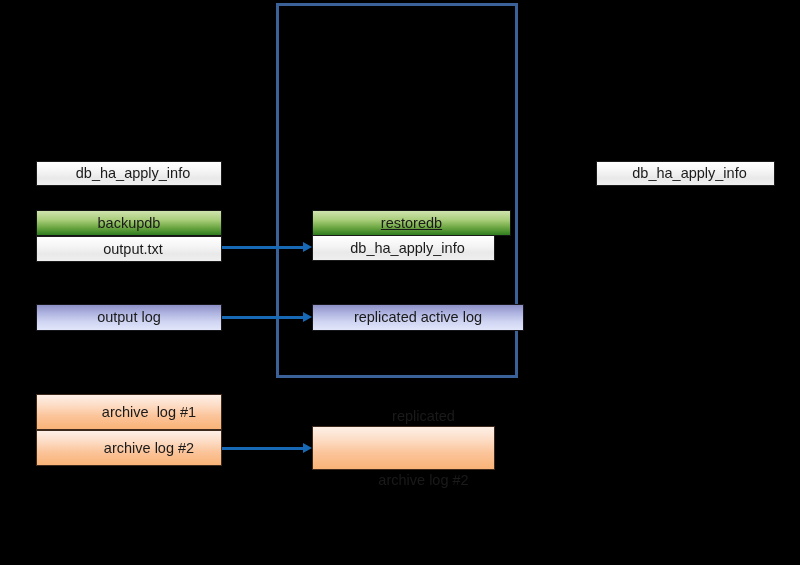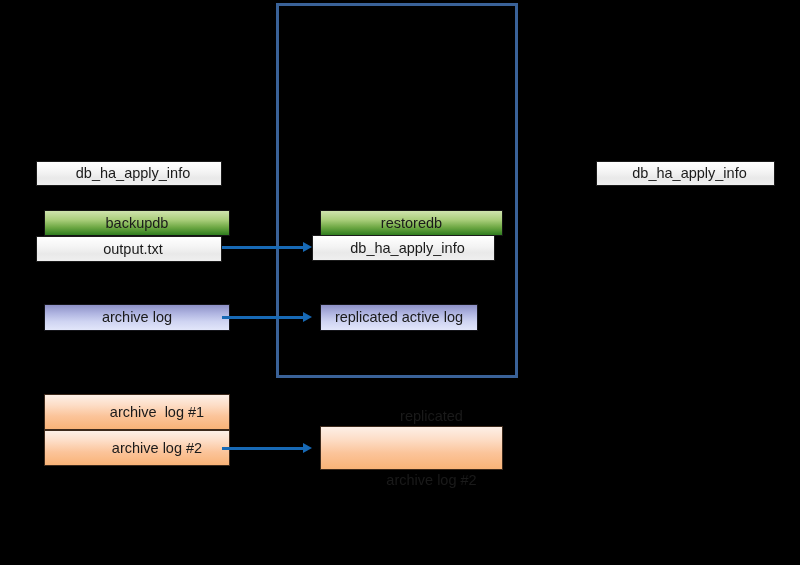--- a/index.html
+++ b/index.html
@@ -33,21 +33,21 @@
     position: absolute;
     box-sizing: border-box;
     border: 1px solid #121212;
     display: flex;
     align-items: center;
     font-size: 14.5px;
     color: #1a1a1a;
     line-height: 1.12;
     white-space: pre;
   }
-  .box.center { justify-content: center; text-align: left; margin-left: 8px; }
+  .box.center { justify-content: center; text-align: left; }
   .box.left   { justify-content: center; padding-left: 8px; text-align: left; }
 
   .fill-gray {
     background: linear-gradient(to bottom, #ffffff 0%, #f4f4f4 42%, #e9e9e9 70%, #efefef 100%);
     border-color: #1b1b1b;
   }
   .fill-green {
     background: linear-gradient(to bottom, #cfe3ae 0%, #a8cd79 38%, #6ea844 68%, #2f7d1f 100%);
     border-color: #141414;
   }
@@ -96,40 +96,40 @@
 
   <div class="box fill-green center" style="left:36px; top:210px; width:186px; height:26px;">
     <span>backupdb</span>
   </div>
 
   <div class="box fill-gray left" style="left:36px; top:236px; width:186px; height:26px;">
     <span>output.txt</span>
   </div>
 
   <div class="box fill-blue center" style="left:36px; top:304px; width:186px; height:27px;">
-    <span>archive log</span>
+    <span>output log</span>
   </div>
 
   <div class="box fill-orange center" style="left:36px; top:394px; width:186px; height:36px;">
     <span>archive  log #1</span>
   </div>
 
   <div class="box fill-orange center" style="left:36px; top:430px; width:186px; height:36px;">
     <span>archive log #2</span>
   </div>
 
-  <div class="box fill-green center" style="left:312px; top:210px; width:183px; height:26px;">
+  <div class="box fill-green center" style="left:312px; top:210px; width:199px; height:26px;text-decoration:underline;">
     <span>restoredb</span>
   </div>
 
   <div class="box fill-gray left" style="left:312px; top:235px; width:183px; height:26px;">
     <span>db_ha_apply_info</span>
   </div>
 
-  <div class="box fill-blue center" style="left:312px; top:304px; width:158px; height:27px;">
+  <div class="box fill-blue center" style="left:312px; top:304px; width:212px; height:27px;">
     <span>replicated active log</span>
   </div>
 
   <div class="box fill-orange center" style="left:312px; top:426px; width:183px; height:44px; flex-direction:column;gap:47px;">
     <span>replicated</span>
     <span>archive log #2</span>
   </div>
 
   <div class="box fill-gray left" style="left:596px; top:161px; width:179px; height:25px;">
     <span>db_ha_apply_info</span>

